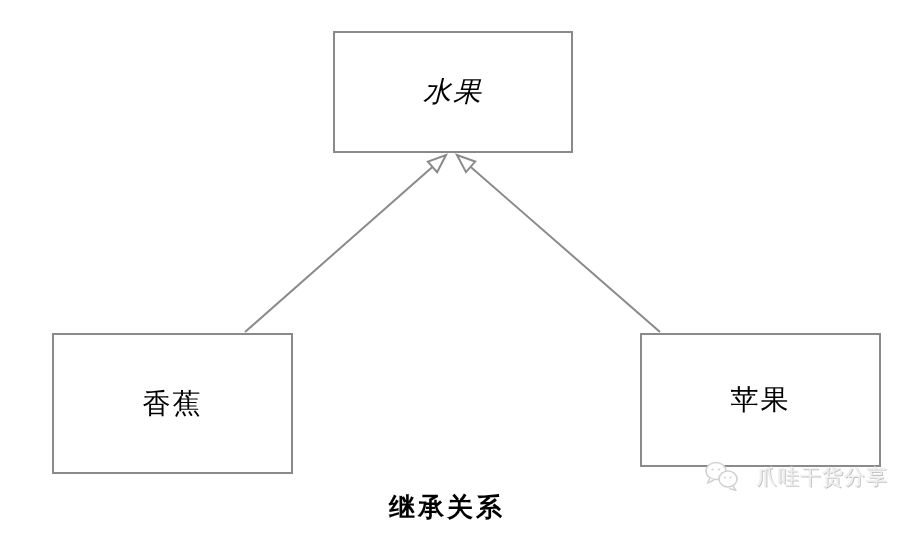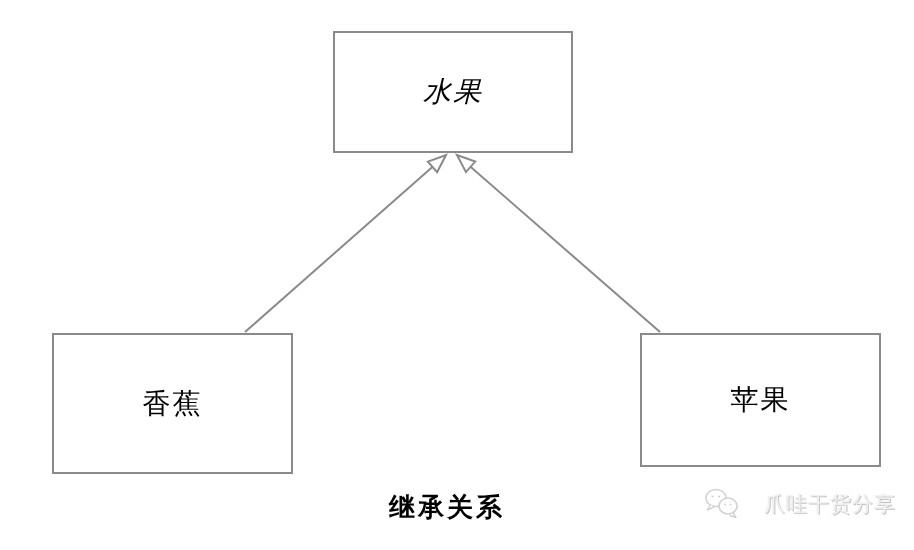--- a/index.html
+++ b/index.html
@@ -46,24 +46,24 @@
     text-align: center;
     transform: translateX(-10px);
     font-size: 26px;
     font-weight: bold;
     color: #000000;
     letter-spacing: 3px;
   }
   .watermark {
     position: absolute;
     left: 703px;
-    top: 487px;
+    top: 460px;
     display: flex;
     align-items: center;
-    gap: 23px;
+    gap: 15px;
   }
   .watermark-text {
     font-size: 21px;
     letter-spacing: 1px;
     color: #f1f1f1;
     text-shadow: 1px 1px 0 #c3c3c3, -0.5px -0.5px 0 #e9e9e9;
     white-space: nowrap;
   }
 </style>
 </head>

